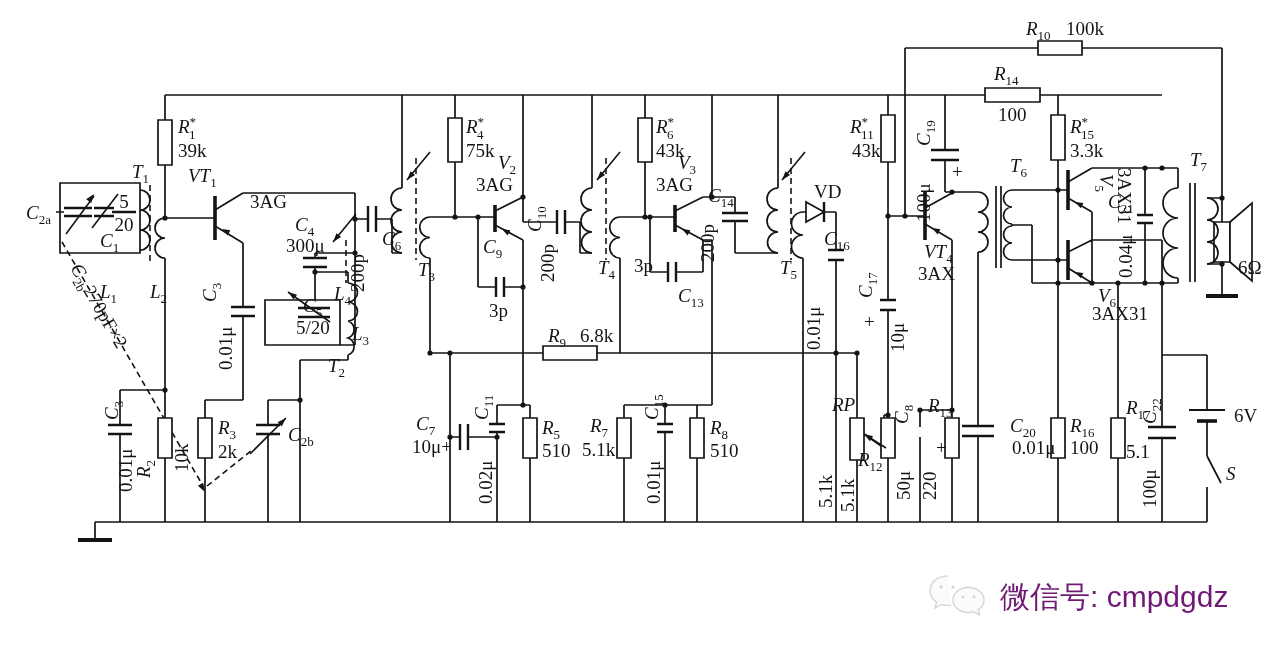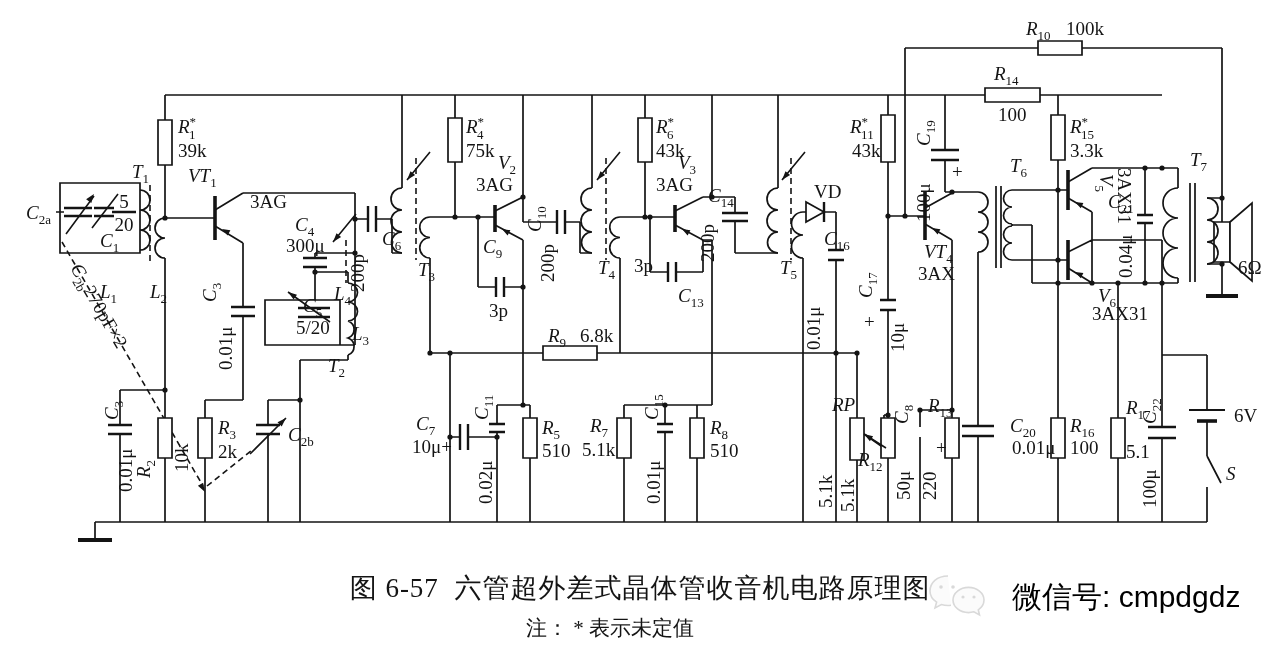--- a/index.html
+++ b/index.html
@@ -5,22 +5,22 @@
   html,body{margin:0;padding:0;background:#fff;}
   #stage{position:relative;width:1280px;height:657px;background:#fff;overflow:hidden;
          font-family:"Liberation Serif","DejaVu Serif",serif;}
   svg text{font-family:"Liberation Serif","DejaVu Serif",serif;fill:#141414;font-size:19px;}
   .ref{font-style:italic;}
   .sub{font-size:13px;}
   .sup{font-size:13px;}
   .cap{position:absolute;left:0;top:570px;width:100%;text-align:center;color:#141414;}
   .cap .line1{font-size:27px;letter-spacing:1px;}
   .cap .line2{font-size:21px;margin-top:8px;margin-left:-60px;}
-  .wm{position:absolute;left:928px;top:572px;display:flex;align-items:center;gap:22px;
-      color:#000000;font-size:30px;font-family:"Liberation Sans","DejaVu Sans",sans-serif;
+  .wm{position:absolute;left:928px;top:572px;display:flex;align-items:center;gap:10px;
+      color:#701a75;font-size:30px;font-family:"Liberation Sans","DejaVu Sans",sans-serif;
       text-shadow:0 1px 0 #fff;}
 </style>
 </head>
 <body>
 
 <div id="stage">
 <svg width="1280" height="657" viewBox="0 0 1280 657">
 
   <path fill="none" stroke="#141414" stroke-width="1.7" d="
     M165,95H985 M1040,95H1162 M905,48H1038 M1082,48H1222 M95,522H1207 M430,353H543 M597,353H857
@@ -296,24 +296,20 @@
     <text x="590" y="432"><tspan class="ref">R</tspan><tspan class="sub" dy="5">7</tspan></text>
     <text x="582" y="456">5.1k</text>
     <text x="658" y="420" transform="rotate(-90 658,420)"><tspan class="ref">C</tspan><tspan class="sub" dy="5">15</tspan></text>
     <text x="660" y="504" transform="rotate(-90 660,504)">0.01μ</text>
     <text x="710" y="434"><tspan class="ref">R</tspan><tspan class="sub" dy="5">8</tspan></text>
     <text x="710" y="457">510</text>
   </g>
 </svg>
 
   
-  <div class="cap">
-    <div class="line1"><span>图 6-57</span>&nbsp;&nbsp;<span>六管超外差式晶体管收音机电路原理图</span></div>
-    <div class="line2">注： * 表示未定值</div>
-  </div>
 
   
   <div class="wm">
     <svg width="62" height="50" viewBox="0 0 62 50">
       <g fill="#fbfbfb" stroke="#d9d9d9" stroke-width="1.6">
         <path d="M20,4 C9,4 2,10.5 2,19 c0,4.8 2.6,8.6 6.6,11.2 L7,36 l6.4-3.4 c2,0.6 4.3,0.9 6.6,0.9 1,0 2,-0.1 3,-0.2"></path>
         <path d="M56,28 c0,-7 -7,-12.6 -15.5,-12.6 S25,21 25,28 s7,12.6 15.5,12.6 c1.9,0 3.7,-0.3 5.4,-0.8 L51.5,43 l-1.2,-5.2 C53.8,35.4 56,31.9 56,28 Z"></path>
       </g>
       <g fill="#d9d9d9">
         <circle cx="13" cy="15" r="1.8"></circle>

